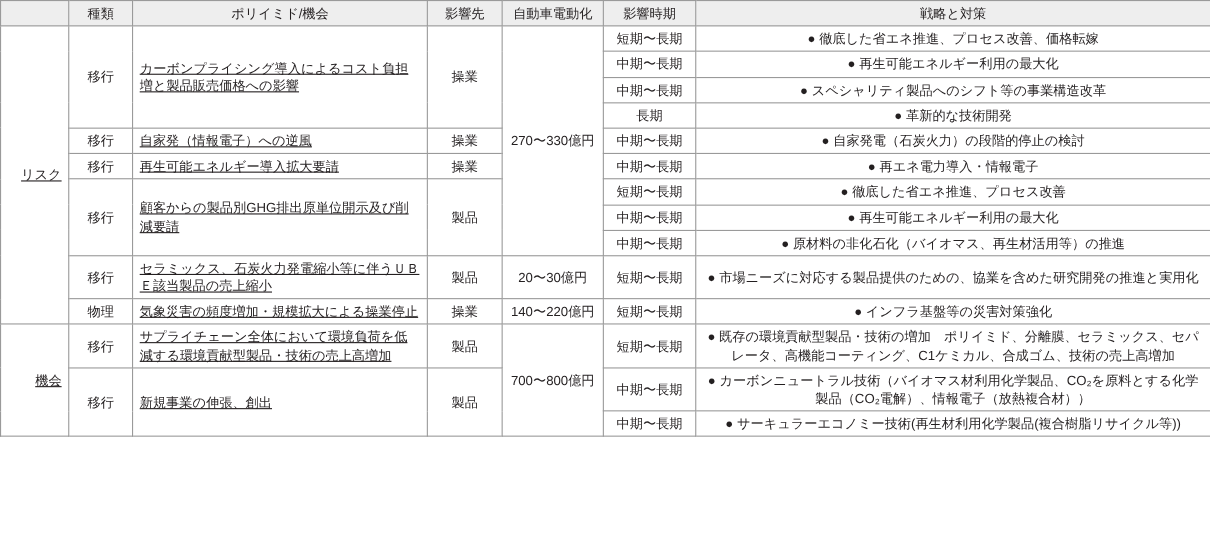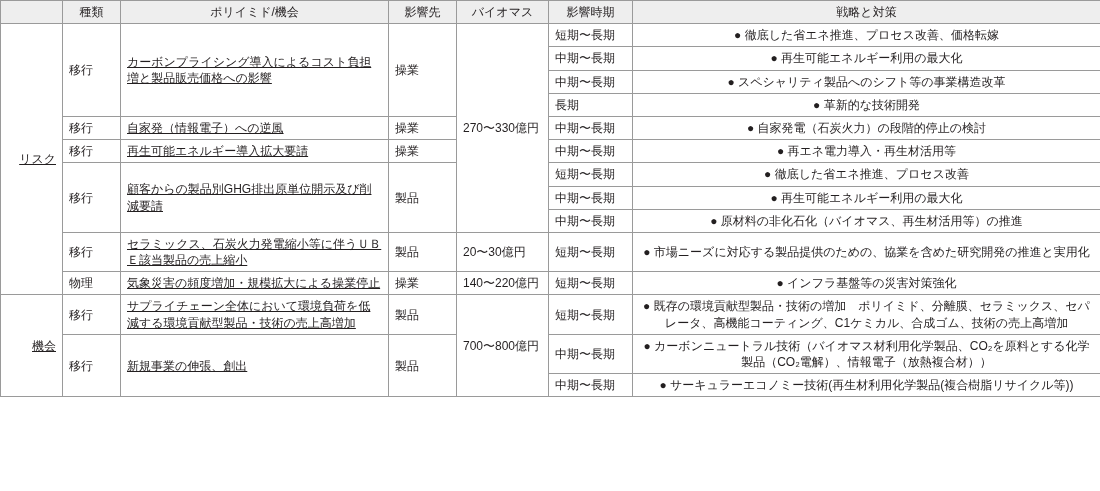--- a/index.html
+++ b/index.html
@@ -49,21 +49,21 @@
   .col-fin   { width: 92px; }
   .col-term  { width: 84px; }
   .col-strat { width: 468px; }
   td.cat-cell {
     text-align: right;
     vertical-align: top;
     padding-top: 5px;
     text-decoration: underline;
   }
   td.type-cell, td.aff-cell, td.fin-cell, td.term-cell {
-    text-align: left;
+    text-align: center;
   }
   td.text-cell {
     text-align: left;
     text-decoration: underline;
   }
   td.strat-cell {
     text-align: center;
     padding-left: 8px;
   }
 </style>
@@ -80,21 +80,21 @@
     <col class="col-fin">
     <col class="col-term">
     <col class="col-strat">
   </colgroup>
   <thead>
     <tr>
       <th></th>
       <th>種類</th>
       <th>ポリイミド/機会</th>
       <th>影響先</th>
-      <th>バイオマス</th>
+      <th>自動車電動化</th>
       <th>影響時期</th>
       <th>戦略と対策</th>
     </tr>
   </thead>
   <tbody>
 
     <tr>
       <td class="cat-cell" rowspan="11">リスク</td>
       <td class="type-cell" rowspan="4">移行</td>
       <td class="text-cell" rowspan="4">カーボンプライシング導入によるコスト負担増と製品販売価格への影響</td>
@@ -122,21 +122,21 @@
       <td class="aff-cell">操業</td>
       <td class="term-cell">中期〜長期</td>
       <td class="strat-cell">● 自家発電（石炭火力）の段階的停止の検討</td>
     </tr>
 
     <tr>
       <td class="type-cell">移行</td>
       <td class="text-cell">再生可能エネルギー導入拡大要請</td>
       <td class="aff-cell">操業</td>
       <td class="term-cell">中期〜長期</td>
-      <td class="strat-cell">● 再エネ電力導入・再生材活用等</td>
+      <td class="strat-cell">● 再エネ電力導入・情報電子</td>
     </tr>
 
     <tr>
       <td class="type-cell" rowspan="3">移行</td>
       <td class="text-cell" rowspan="3">顧客からの製品別GHG排出原単位開示及び削減要請</td>
       <td class="aff-cell" rowspan="3">製品</td>
       <td class="term-cell">短期〜長期</td>
       <td class="strat-cell">● 徹底した省エネ推進、プロセス改善</td>
     </tr>
     <tr>

